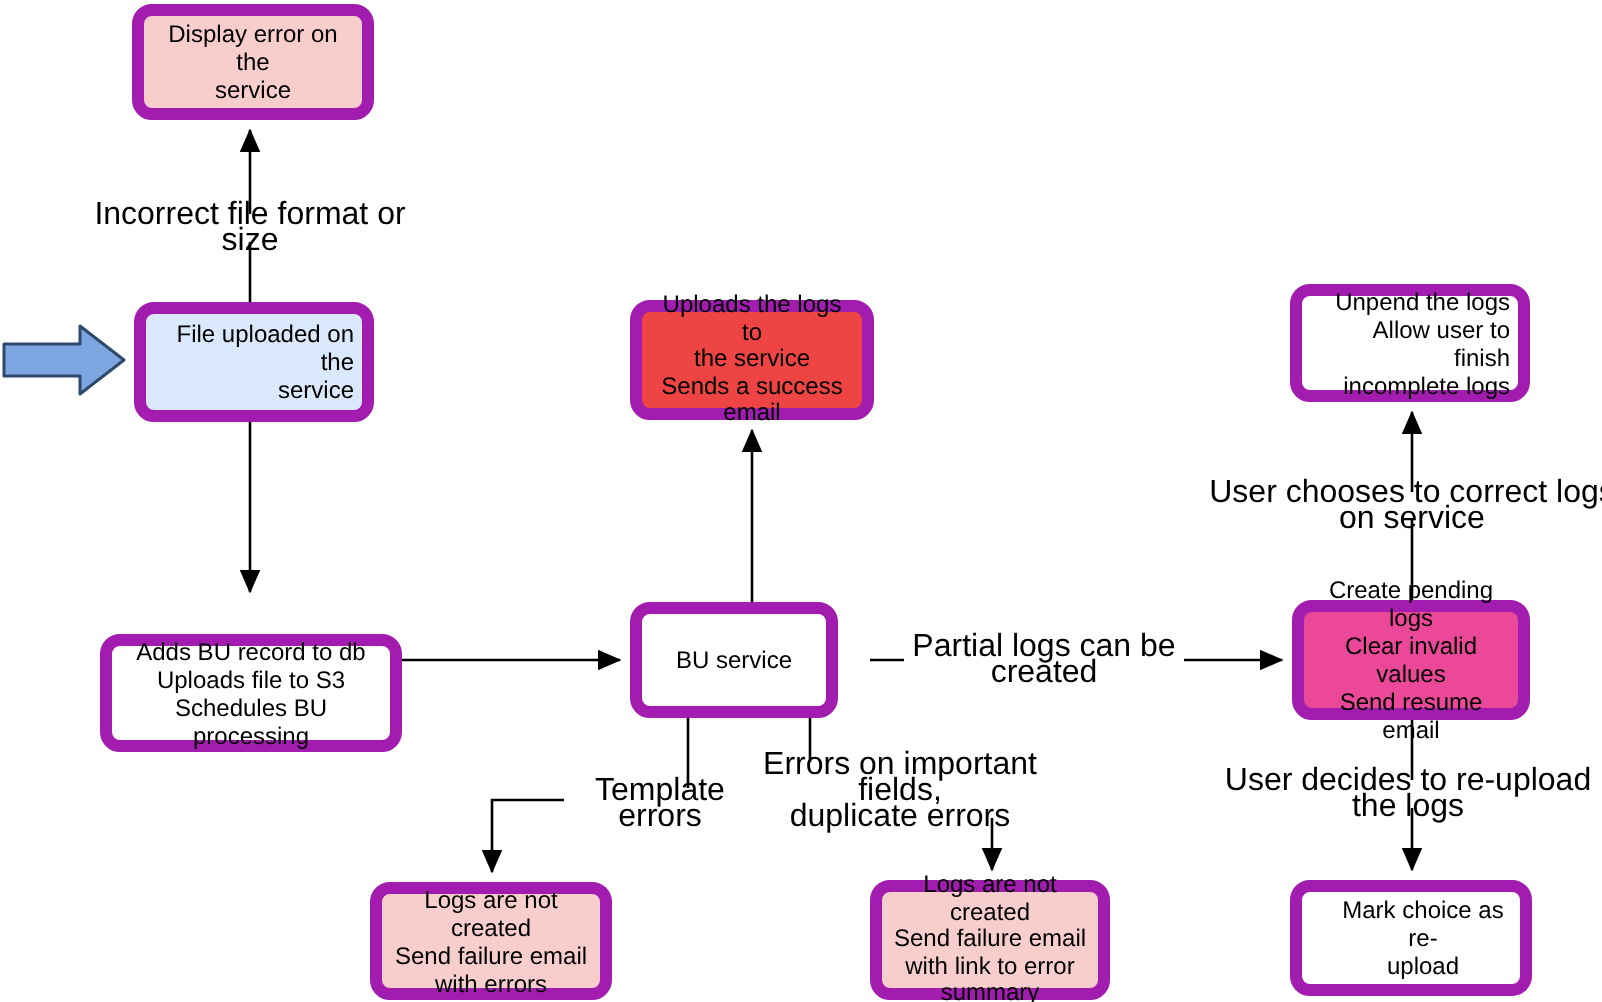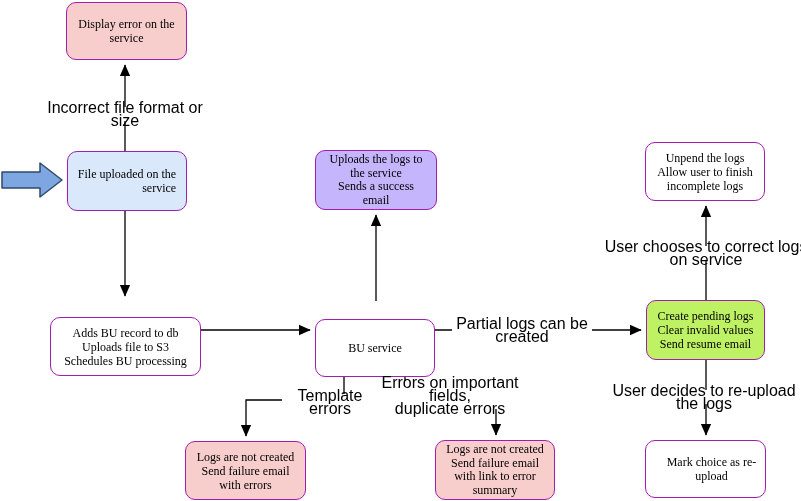--- a/index.html
+++ b/index.html
@@ -3,44 +3,44 @@
 <meta charset="utf-8">
 <style>
   html,body{margin:0;padding:0;background:#fff;}
   #canvas{
     position:relative;width:801px;height:501px;background:#ffffff;
     font-family:"Liberation Sans",sans-serif;color:#000;overflow:hidden;
   }
   .edges{position:absolute;left:0;top:0;z-index:1;}
   .node{
     position:absolute;z-index:2;box-sizing:border-box;
-    border:1px solid #a21caf;border-radius:10px;
+    border:6px solid #a21caf;border-radius:10px;
     display:flex;align-items:center;justify-content:center;
     text-align:center;font-size:12px;line-height:14px;
-    white-space:pre-line;padding:2px 4px;font-family:Liberation Serif, serif;
+    white-space:pre-line;padding:2px 4px;
   }
   .edge-label{
     position:absolute;z-index:3;background:#ffffff;
     display:flex;align-items:center;justify-content:center;
     text-align:center;font-size:16px;line-height:13px;white-space:pre-line;
   }
   .fill-pink{background:#f8cecc;}
   .fill-blue{background:#dae8fc;}
-  .fill-green{background:#c4b5fd;}
-  .fill-yellow{background:#bef264;}
+  .fill-green{background:#ef4444;}
+  .fill-yellow{background:#ec4899;}
   .fill-white{background:#ffffff;}
 
   
   #n-display-error{left:66px;top:2px;width:121px;height:58px;}
   #n-file-uploaded{left:67px;top:151px;width:120px;height:60px;text-align:right;}
   #n-adds-bu{left:50px;top:301px;width:151px;height:59px;margin-top:16px;}
   #n-uploads-logs{left:315px;top:150px;width:122px;height:60px;line-height:13.5px;}
-  #n-bu-service{left:315px;top:301px;width:120px;height:58px;margin-top:18px;}
+  #n-bu-service{left:315px;top:301px;width:104px;height:58px;}
   #n-create-pending{left:646px;top:300px;width:119px;height:60px;}
-  #n-unpend{left:645px;top:142px;width:120px;height:59px;}
+  #n-unpend{left:645px;top:142px;width:120px;height:59px;text-align:right;}
   #n-mark-choice{left:645px;top:440px;width:121px;height:58px;padding-left:16px;}
   #n-logs-err-1{left:185px;top:441px;width:121px;height:59px;}
   #n-logs-err-2{left:435px;top:440px;width:120px;height:60px;line-height:13.5px;}
 
   
   #l-incorrect{left:40px;top:107px;width:170px;height:14px;}
   #l-correct{left:40px;top:251px;width:170px;height:14px;}
   #l-valid{left:272px;top:251px;width:200px;height:14px;}
   #l-partial{left:452px;top:323px;width:140px;height:14px;}
   #l-choose{left:600px;top:246px;width:212px;height:14px;}

